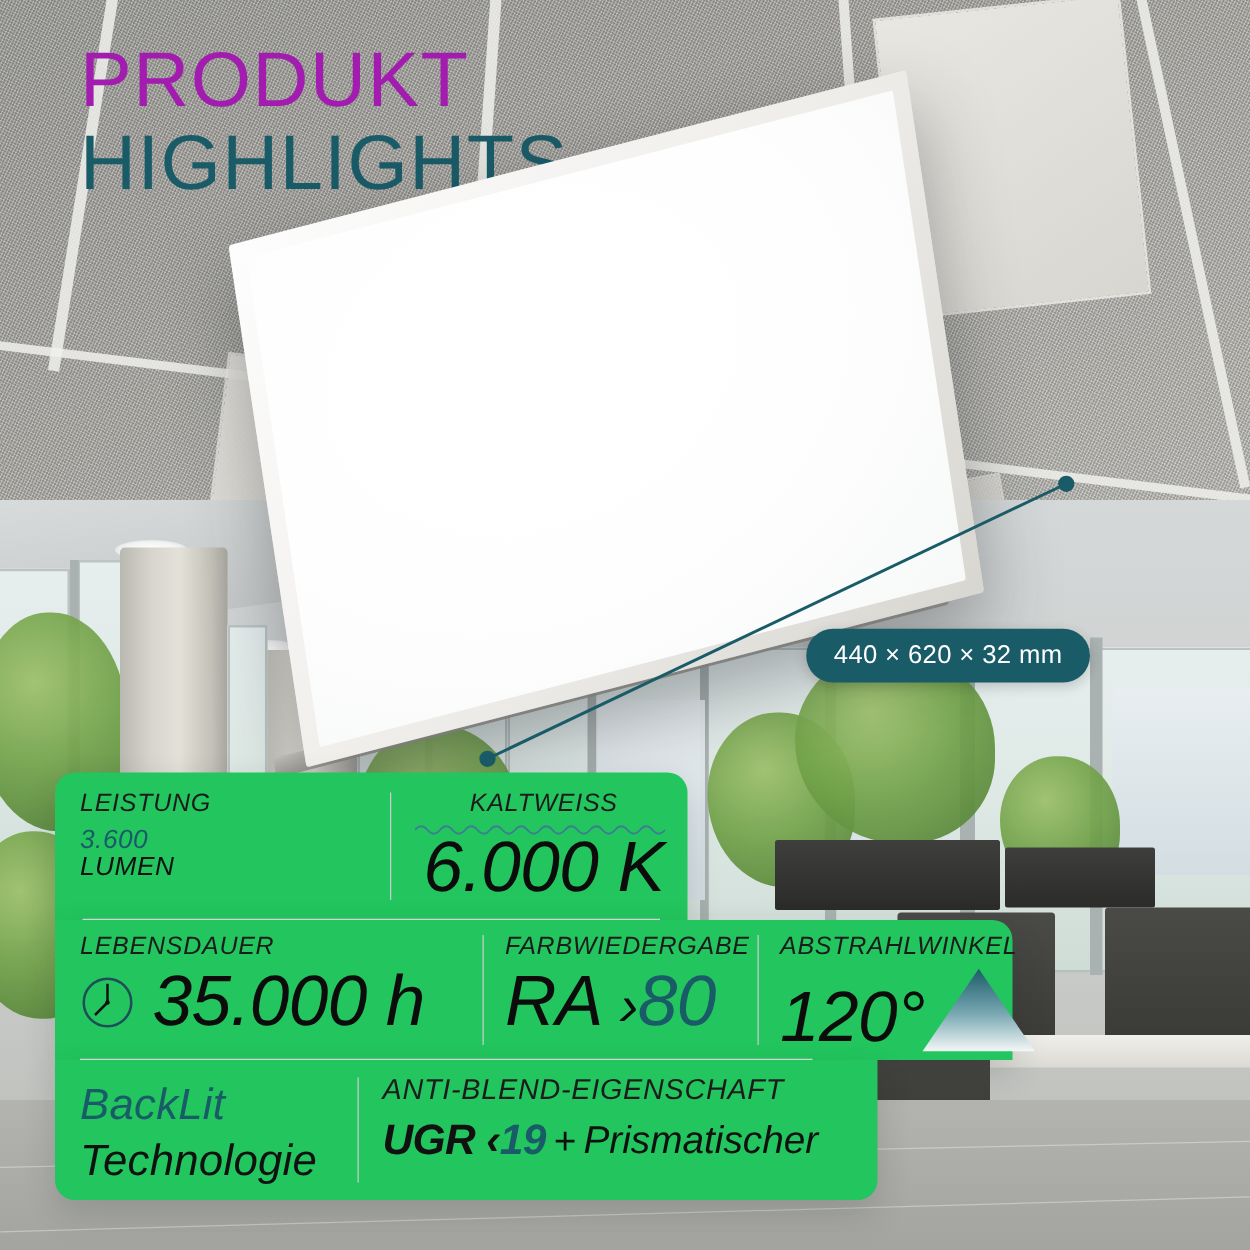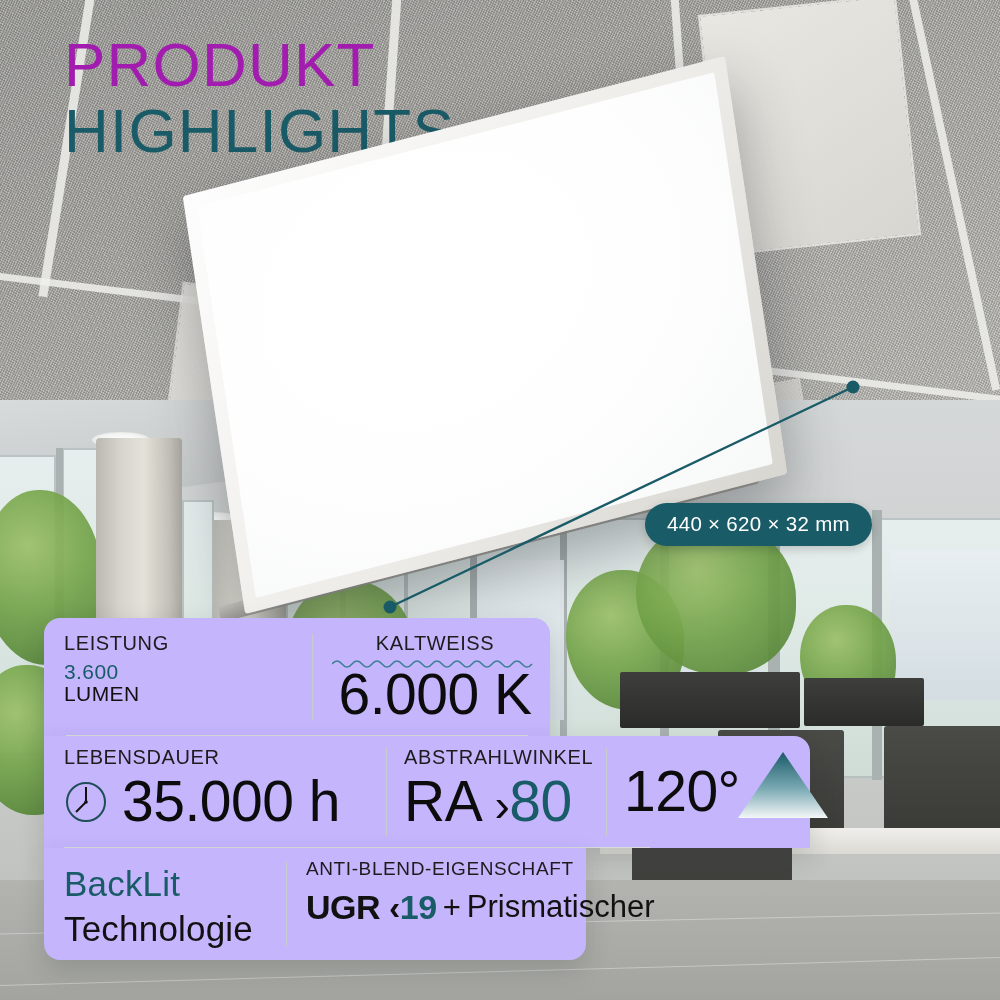--- a/index.html
+++ b/index.html
@@ -96,26 +96,27 @@
   .badge{
     position:absolute;left:645px;top:503px;
     background:#1a5b68;color:#fff;border-radius:22px;
     padding:9px 22px 10px;font-size:20.5px;letter-spacing:.3px;white-space:nowrap;
     box-shadow:0 3px 10px rgba(0,0,0,.18);
   }
 
   
   .spec{position:absolute;left:44px;top:618px;color:#111;}
   .row{
-    background:#c4b5fd;position:relative;
+    background:#22c55e;position:relative;
     box-shadow:0 10px 26px rgba(30,35,40,.16);
+    font-style:italic;
   }
   .row1{width:506px;height:118px;border-radius:16px 16px 0 0;}
   .row2{width:766px;height:112px;border-radius:0 16px 0 0;margin-top:0;}
-  .row3{width:542px;height:112px;border-radius:0 0 16px 16px;}
+  .row3{width:658px;height:112px;border-radius:0 0 16px 16px;}
   .hsep{position:absolute;left:22px;height:1px;background:#d9dbdb;}
 
   .cell{position:absolute;}
   .vsep{position:absolute;width:1px;background:#c9cccc;}
 
   .lbl{
     font-size:20px;letter-spacing:.6px;color:#1c1c1c;font-weight:400;
     white-space:nowrap;
   }
   .big{
@@ -282,27 +283,28 @@
             <circle cx="22" cy="22" r="19" fill="none" stroke="#1f4d58" stroke-width="2"></circle>
             <line x1="22" y1="22" x2="22" y2="7" stroke="#111" stroke-width="2"></line>
             <line x1="22" y1="22" x2="12" y2="32" stroke="#111" stroke-width="2"></line>
             <circle cx="22" cy="22" r="1.8" fill="#111"></circle>
           </svg>
           <span class="big">35.000 h</span>
         </div>
       </div>
 
       <div class="cell" style="left:360px;top:10px;">
-        <div class="lbl">ABSTRAHLWINKEL</div>
+        <div class="lbl">FARBWIEDERGABE</div>
         <div class="big" style="margin-top:4px;">
           <span>RA </span><span style="font-size:46px;">›</span><span class="teal">80</span>
         </div>
       </div>
 
       <div class="cell" style="left:580px;top:10px;">
+        <div class="lbl">ABSTRAHLWINKEL</div>
         <div style="display:flex;align-items:flex-end;margin-top:4px;">
           <span class="big">120°</span>
           <svg class="tri" width="94" height="70" viewBox="0 0 94 70" style="margin-left:-4px;">
             <defs>
               <linearGradient id="beamgrad" x1="0" y1="0" x2="0" y2="1">
                 <stop offset="0%" stop-color="#1a5b68"></stop>
                 <stop offset="55%" stop-color="#79a9b3"></stop>
                 <stop offset="100%" stop-color="#f4f7f7"></stop>
               </linearGradient>
             </defs>
@@ -314,21 +316,21 @@
 
     <div class="row row3">
       <div class="vsep" style="left:242px;top:14px;height:84px;"></div>
 
       <div class="cell" style="left:20px;top:14px;">
         <div class="backlit-t teal">BackLit</div>
         <div class="backlit-t">Technologie</div>
       </div>
 
       <div class="cell" style="left:262px;top:10px;">
-        <div class="lbl" style="font-size:19px;">ANTI-BLEND-EIGENSCHAFT</div>
+        <div class="lbl" style="font-size:23px;">ANTI-BLEND-EIGENSCHAFT</div>
         <div style="display:flex;align-items:center;gap:6px;margin-top:8px;">
           <span class="ugr"><span>UGR </span><span>‹</span><span class="teal">19</span></span>
           <span class="plus">+</span>
           <span>
             <span class="diff" style="display:block;">Prismatischer</span>
           </span>
         </div>
       </div>
     </div>
 

